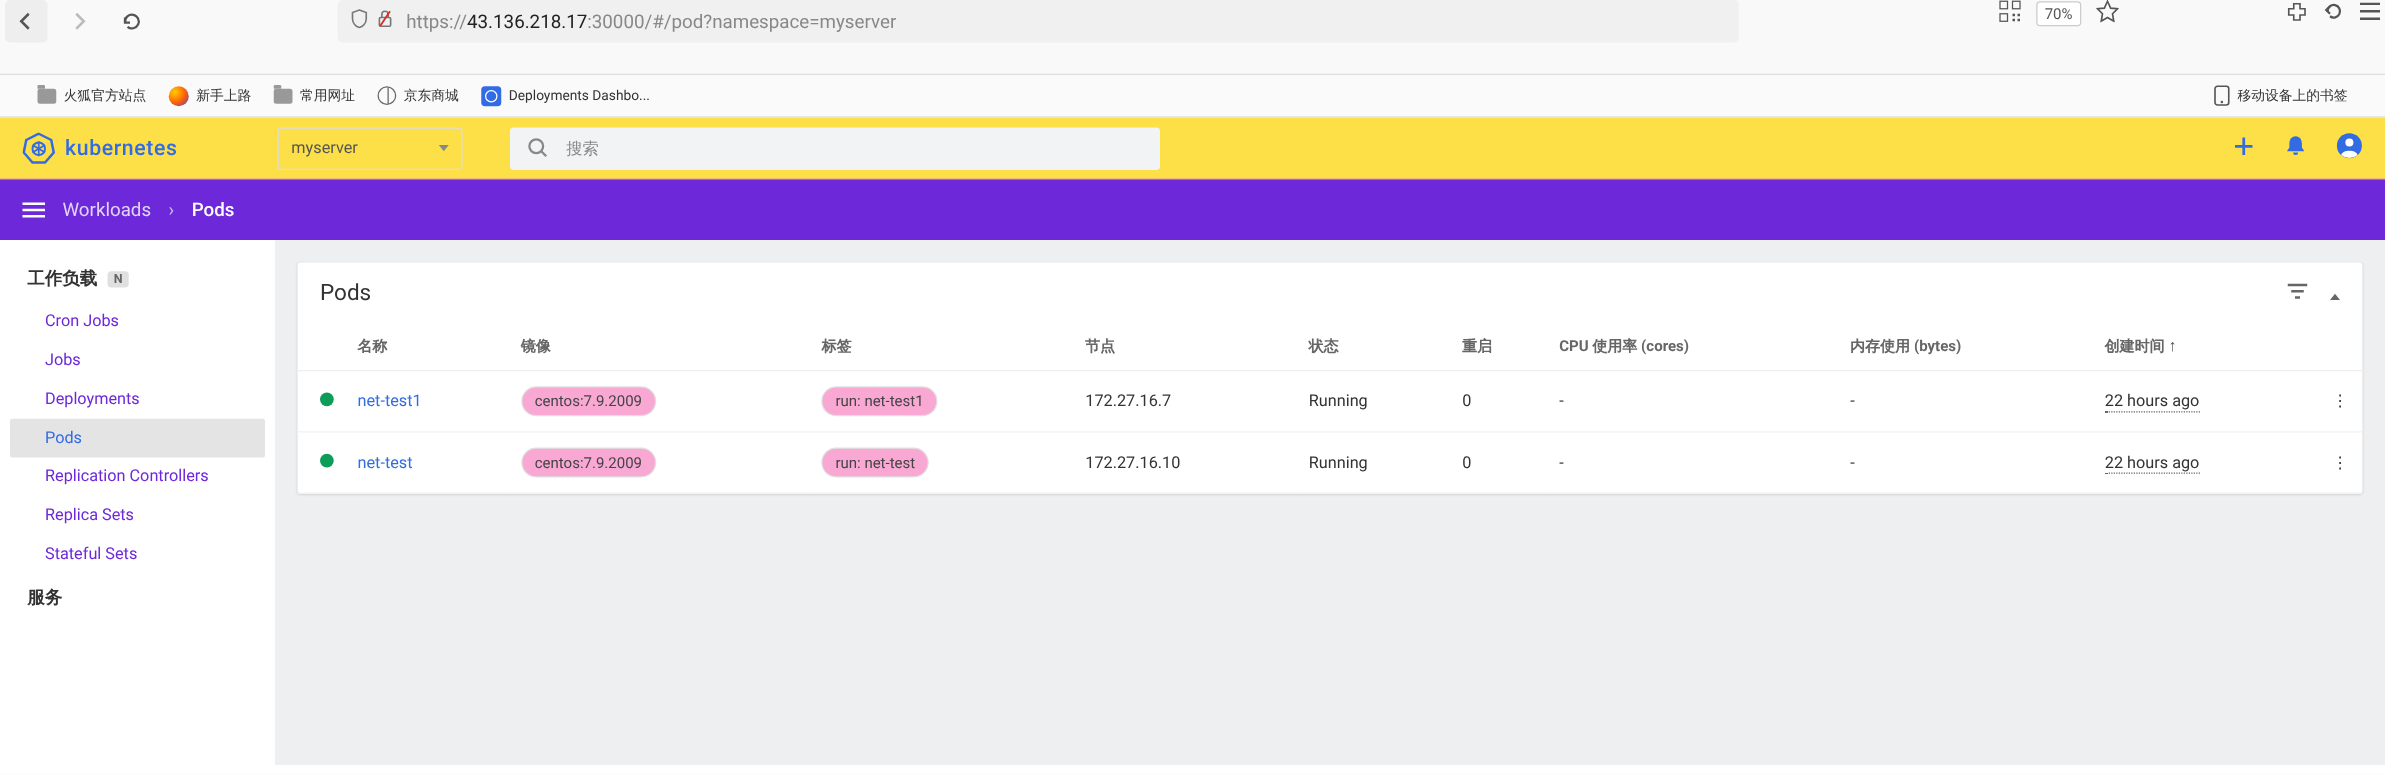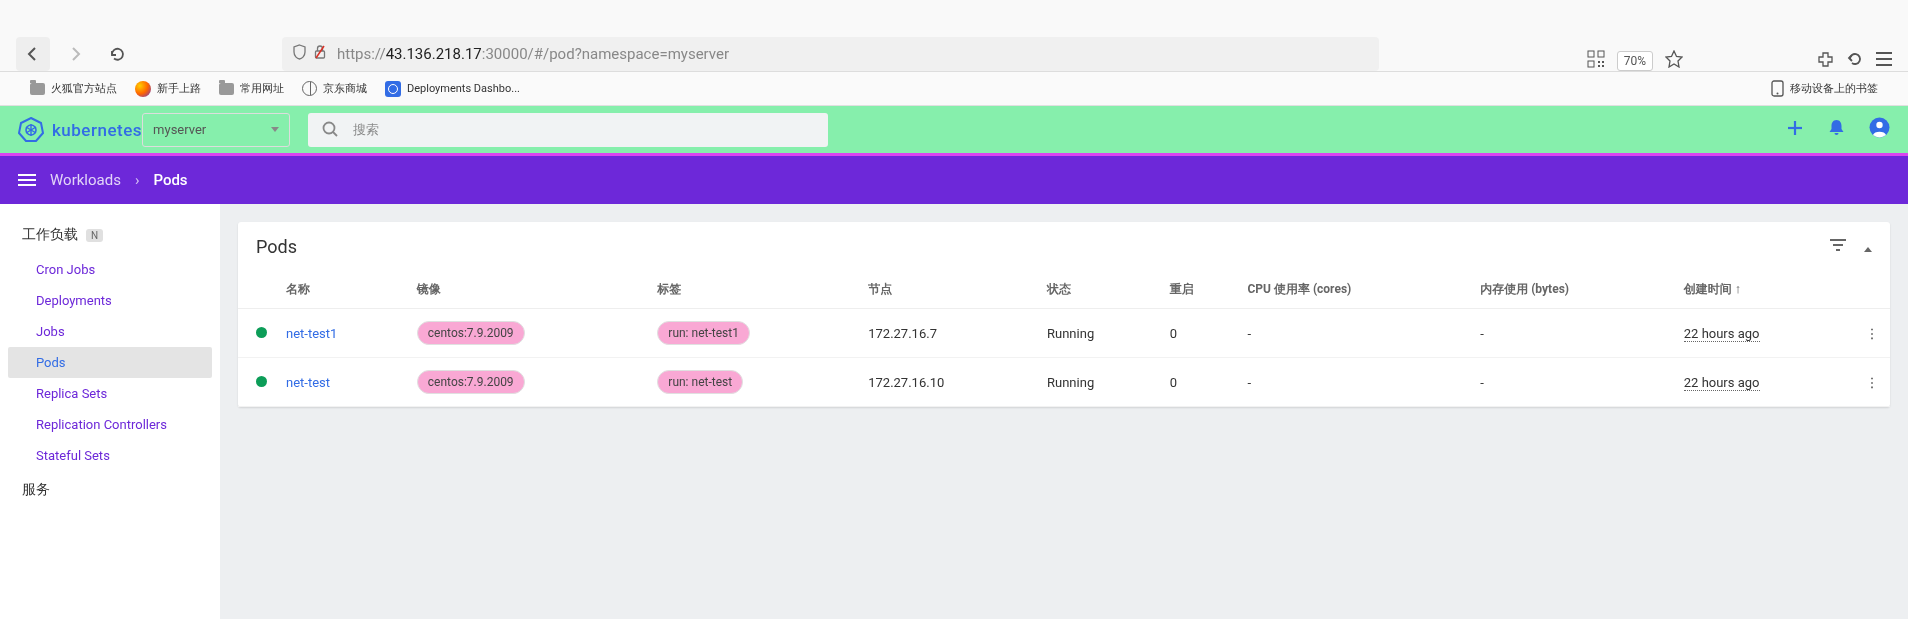--- a/index.html
+++ b/index.html
@@ -1,52 +1,52 @@
 <!DOCTYPE html>
 <html><head>
 <meta charset="utf-8">
 <style>
 *{margin:0;padding:0;box-sizing:border-box;font-family:Roboto,Arial,sans-serif}
 body{background:#fff;font-size:13px;color:#333}
-.browser-chrome{height:72px;display:flex;align-items:flex-end;padding:0 16px;gap:8px;border-bottom:1px solid #ddd;background:#f9f9f9}
+.browser-chrome{height:60px;display:flex;align-items:flex-start;padding:0 4px;gap:8px;border-bottom:1px solid #ddd;background:#f9f9f9}
 .nav-btn{width:34px;height:34px;display:flex;align-items:center;justify-content:center;border-radius:4px;cursor:pointer}
 .nav-back{background:#eee}
 .url-bar{flex:1;height:34px;background:#f0f0f0;border-radius:4px;display:flex;align-items:center;padding:0 10px;margin:0 200px 0 140px;color:#555;font-size:15px}
 .url-bar .secure{display:flex;gap:6px;margin-right:10px;color:#666}
 .url-bar .url-faded{color:#888}
 .url-bar .url-bold{color:#222}
 .chrome-right{display:flex;align-items:center;gap:12px;color:#555}
 .zoom-box{background:#fff;border:1px solid #ccc;border-radius:3px;padding:2px 6px;font-size:12px}
 .bookmarks-bar{height:34px;display:flex;align-items:center;padding:0 30px;gap:18px;border-bottom:1px solid #e0e0e0;background:#fafafa;color:#333;font-size:11px}
 .bm-item{display:flex;align-items:center;gap:6px;cursor:pointer}
 .bm-spacer{flex:1}
 .ff-icon{width:16px;height:16px;background:radial-gradient(circle at 30% 30%,#ffcc00,#ff6600,#6633cc);border-radius:50%}
 .k8s-mini{width:16px;height:16px;background:#326ce5;border-radius:3px;position:relative}
 .k8s-mini::after{content:"";position:absolute;inset:3px;border:1.5px solid #fff;border-radius:50%}
 .folder-ic{width:15px;height:12px;background:#999;border-radius:2px;position:relative}
 .folder-ic::before{content:"";position:absolute;top:-3px;left:0;width:6px;height:3px;background:#999;border-radius:1px 1px 0 0}
 .globe-ic{width:15px;height:15px;border:1.5px solid #666;border-radius:50%;position:relative}
 .globe-ic::after{content:"";position:absolute;left:50%;top:0;bottom:0;width:1px;background:#666}
-.app-header{height:50px;background:#86efac;display:flex;align-items:center;padding:0 18px;gap:0;border-bottom:3px solid #d946ef}
+.app-header{height:50px;background:#fde047;display:flex;align-items:center;padding:0 18px;gap:20px;border-bottom:1px solid #d946ef}
 .k8s-logo{display:flex;align-items:center;gap:8px;font-size:17px;color:#326ce5;font-weight:500;letter-spacing:0.5px}
 .k8s-hept{width:26px;height:26px;position:relative}
 .k8s-hept svg{width:100%;height:100%}
-.ns-select{width:148px;height:34px;border:1px solid #ddd;border-radius:3px;display:flex;align-items:center;justify-content:space-between;padding:0 10px;color:#555;font-size:13px;cursor:pointer;}
+.ns-select{width:148px;height:34px;border:1px solid #ddd;border-radius:3px;display:flex;align-items:center;justify-content:space-between;padding:0 10px;color:#555;font-size:13px;cursor:pointer;margin-left:60px}
 .search-box{width:520px;height:34px;background:#f1f3f4;border-radius:3px;display:flex;align-items:center;padding:0 14px;gap:14px;color:#888;margin-left:18px}
 .hdr-right{margin-left:auto;display:flex;align-items:center;gap:24px;color:#326ce5}
 .hdr-icon{font-size:20px;cursor:pointer}
 .blue-bar{height:48px;background:#6d28d9;display:flex;align-items:center;padding:0 18px;gap:14px;color:#fff;font-size:15px}
 .hamburger{display:flex;flex-direction:column;gap:3px;cursor:pointer}
 .hamburger span{width:18px;height:2px;background:#fff}
 .bc-item{color:rgba(255,255,255,0.8);cursor:pointer}
 .bc-sep{color:rgba(255,255,255,0.7)}
 .bc-current{color:#fff;font-weight:500}
 .main{display:flex;background:#edeff1;min-height:420px}
 .sidebar{width:220px;background:#fff;padding:12px 0}
-.sb-header{padding:10px 22px;font-size:14px;font-weight:400;color:#333;display:flex;align-items:center;gap:8px}
+.sb-header{padding:10px 22px;font-size:14px;font-weight:700;color:#333;display:flex;align-items:center;gap:8px}
 .sb-badge{background:#e0e0e0;color:#666;font-size:10px;padding:1px 5px;border-radius:3px}
 .sb-item{padding:8px 36px;font-size:13px;color:#6d28d9;cursor:pointer}
 .sb-item.active{background:#e4e4e4;color:#326ce5;margin:0 8px;border-radius:2px;padding-left:28px}
 .content{flex:1;padding:18px}
 .card{background:#fff;border-radius:3px;box-shadow:0 1px 2px rgba(0,0,0,0.12)}
 .card-head{display:flex;align-items:center;padding:14px 18px}
 .card-title{font-size:18px;color:#333;flex:1}
 .card-act{color:#666;font-size:16px;margin-left:18px;cursor:pointer}
 .tbl{width:100%;border-collapse:collapse}
 .tbl th{text-align:left;font-weight:700;color:#666;font-size:12px;padding:10px 8px;border-bottom:1px solid #eee}
@@ -212,25 +212,25 @@
   <span class="bc-current">Pods</span>
 </div>
 
 <div class="main">
   <div class="sidebar">
     <div class="sb-header">
       <span>工作负载</span>
       <span class="sb-badge">N</span>
     </div>
     <div class="sb-item">Cron Jobs</div>
+    <div class="sb-item">Jobs</div>
     <div class="sb-item">Deployments</div>
-    <div class="sb-item">Jobs</div>
     <div class="sb-item active">Pods</div>
+    <div class="sb-item">Replication Controllers</div>
     <div class="sb-item">Replica Sets</div>
-    <div class="sb-item">Replication Controllers</div>
     <div class="sb-item">Stateful Sets</div>
     <div class="sb-header">
         <span>服务</span>
       </div>
   </div>
 
   <div class="content">
     <div class="card">
       <div class="card-head">
         <div class="card-title">Pods</div>

